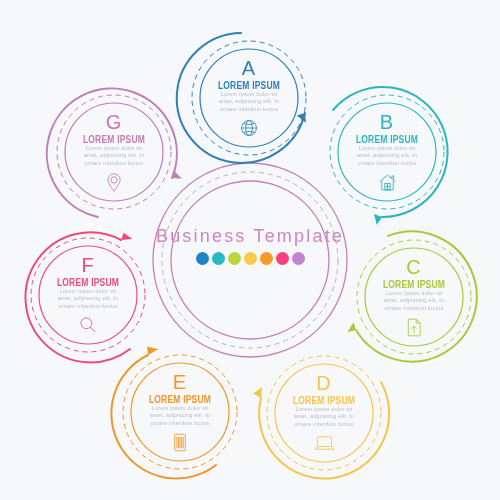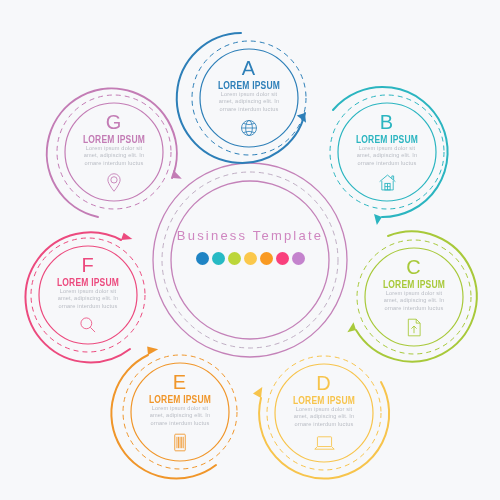--- a/index.html
+++ b/index.html
@@ -47,21 +47,21 @@
     justify-content:center;
     height:22px;
   }
   #center-text{
     position:absolute;
     left:150px;top:225px;
     width:200px;
     text-align:center;
   }
   #center-title{
-    font-size:13px;
+    font-size:18px;
     font-weight:300;
     letter-spacing:2.2px;
     color:#cf86c0;
     line-height:22px;
   }
   #center-dots{
     margin-top:5px;
     display:flex;
     justify-content:center;
     gap:3px;

